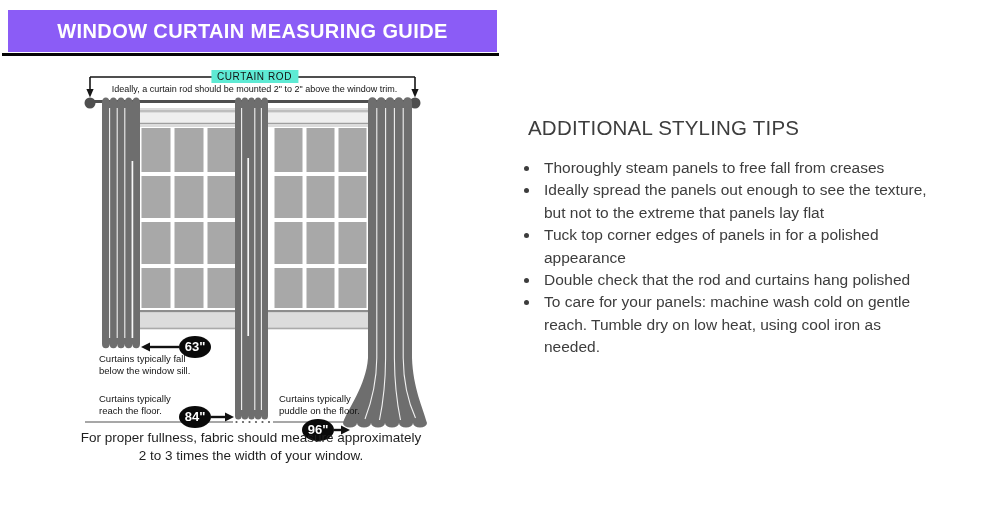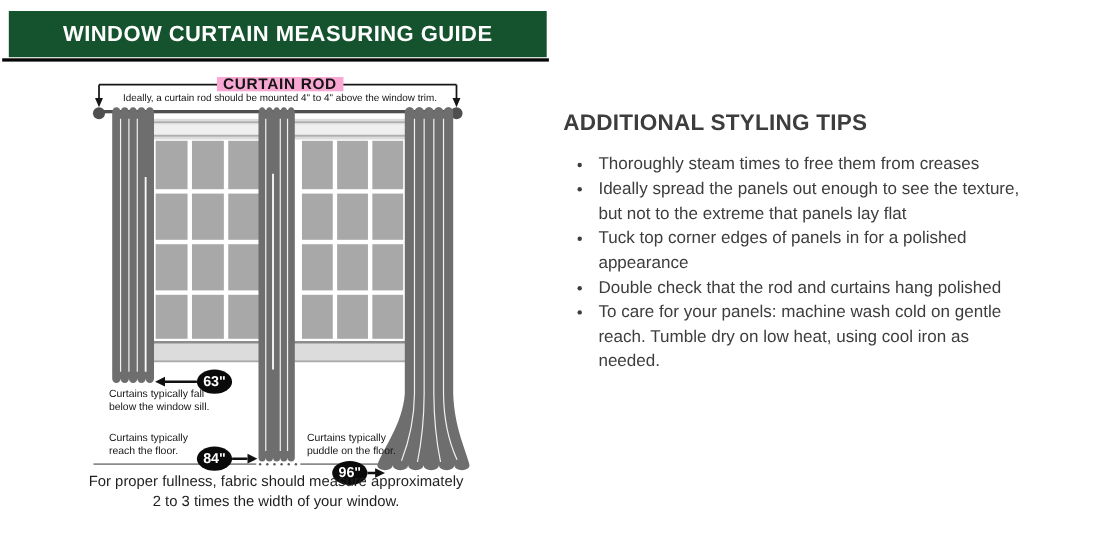--- a/index.html
+++ b/index.html
@@ -1,42 +1,42 @@
 <!DOCTYPE html>
 <html><head>
 <meta charset="utf-8">
 <style>
   html,body{margin:0;padding:0;background:#fff;}
   .page{position:relative;width:1000px;height:505px;background:#fff;overflow:hidden;
         font-family:"Liberation Sans",sans-serif;}
 
   
-  .banner{position:absolute;left:8px;top:10px;width:489px;height:42px;background:#14532d;
+  .banner{position:absolute;left:8px;top:10px;width:489px;height:42px;background:#8b5cf6;
           display:flex;align-items:center;justify-content:center;}
   .banner span{color:#fff;font-weight:700;font-size:20px;letter-spacing:.4px;}
   .banner-underline{position:absolute;left:2px;top:53px;width:497px;height:3px;background:#050505;}
 
   
   .diagram{position:absolute;left:82px;top:66px;width:345px;height:392px;}
   .diagram svg{position:absolute;left:0;top:0;}
-  .rod-label{position:absolute;top:4px;left:50%;transform:translateX(-50%);background:#f9a8d4;
-             padding:0 6px;font-weight:700;font-size:14px;line-height:13px;letter-spacing:.6px;color:#141414;white-space:nowrap;}
+  .rod-label{position:absolute;top:4px;left:50%;transform:translateX(-50%);background:#5eead4;
+             padding:0 6px;font-weight:400;font-size:10px;line-height:13px;letter-spacing:.6px;color:#141414;white-space:nowrap;}
   .rod-note{position:absolute;top:16.5px;left:0;right:0;text-align:center;font-size:9px;line-height:12px;color:#141414;white-space:nowrap;}
   .badge{position:absolute;width:34px;height:22px;text-align:center;line-height:22px;
          font-weight:700;font-size:13px;color:#fff;text-shadow:0 0 1px #000;}
   .b63{left:96px;top:270px;} .b84{left:96px;top:340px;} .b96{left:219px;top:353px;}
   .mlabel{position:absolute;font-size:9.5px;line-height:11.8px;color:#141414;white-space:pre-line;}
   .l1{left:17px;top:287px;} .l2{left:17px;top:327px;} .l3{left:197px;top:327px;}
 
   .caption{position:absolute;left:35px;top:429px;width:432px;text-align:center;
            font-size:13.5px;line-height:17.5px;color:#1f1f1f;white-space:pre-line;}
 
   
   .tips{position:absolute;left:512px;top:99px;width:480px;}
-  .tips h2{margin:0;font-size:20.5px;line-height:26px;font-weight:700;color:#3d3d3d;letter-spacing:.2px;}
+  .tips h2{margin:16px;font-size:20.5px;line-height:26px;font-weight:400;color:#3d3d3d;letter-spacing:.2px;}
   .tips ul{margin:14px 0 0 0;padding-left:28px;}
   .tips li{font-size:15.5px;line-height:22.4px;color:#3d3d3d;white-space:pre-line;padding-left:4px;}
 </style>
 </head>
 <body>
 
 <div class="page">
 
   <div class="banner">
     <span>WINDOW CURTAIN MEASURING GUIDE</span>
@@ -146,41 +146,41 @@
         <ellipse cx="113" cy="351" rx="16" ry="11" fill="#0a0a0a"></ellipse>
       </g>
       <g>
         <line x1="252" y1="364" x2="260" y2="364" stroke="#111" stroke-width="2.4"></line>
         <polygon points="259,359.6 259,368.4 268,364" fill="#111"></polygon>
         <ellipse cx="236" cy="364" rx="16" ry="11" fill="#0a0a0a"></ellipse>
       </g>
     </svg>
 
     <div class="rod-label">CURTAIN ROD</div>
-    <div class="rod-note">Ideally, a curtain rod should be mounted 4" to 4" above the window trim.</div>
+    <div class="rod-note">Ideally, a curtain rod should be mounted 2" to 2" above the window trim.</div>
 
     <div class="badge b63">63"</div>
     <div class="badge b84">84"</div>
     <div class="badge b96">96"</div>
 
     <div class="mlabel l1">Curtains typically fall
 below the window sill.</div>
     <div class="mlabel l2">Curtains typically
 reach the floor.</div>
     <div class="mlabel l3">Curtains typically
 puddle on the floor.</div>
   </div>
 
   <div class="caption">For proper fullness, fabric should measure approximately
 2 to 3 times the width of your window.</div>
 
   <div class="tips">
     <h2>ADDITIONAL STYLING TIPS</h2>
     <ul>
-      <li>Thoroughly steam times to free them from creases</li>
+      <li>Thoroughly steam panels to free fall from creases</li>
       <li>Ideally spread the panels out enough to see the texture,
 but not to the extreme that panels lay flat</li>
       <li>Tuck top corner edges of panels in for a polished
 appearance</li>
       <li>Double check that the rod and curtains hang polished</li>
       <li>To care for your panels: machine wash cold on gentle
 reach. Tumble dry on low heat, using cool iron as
 needed.</li>
     </ul>
   </div>

